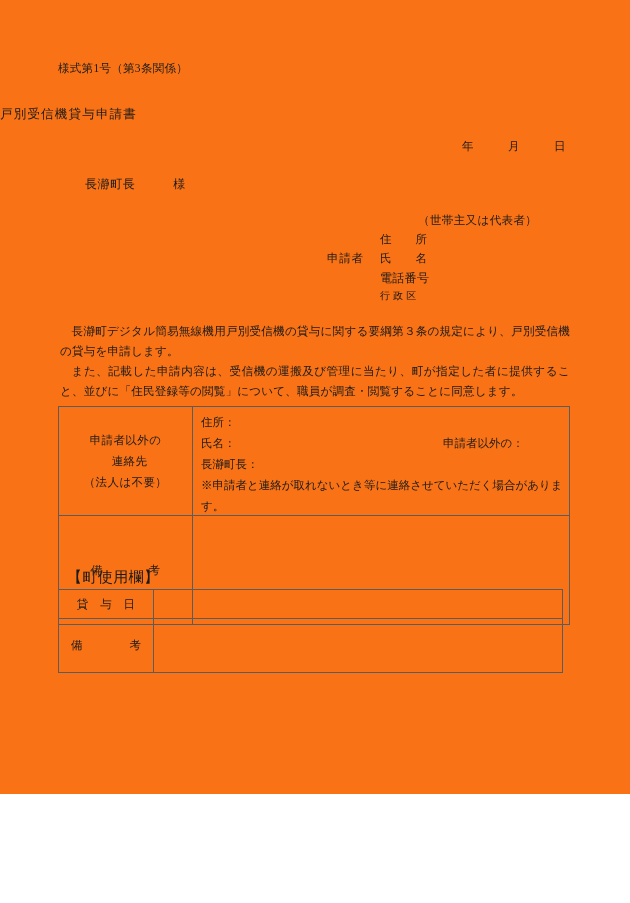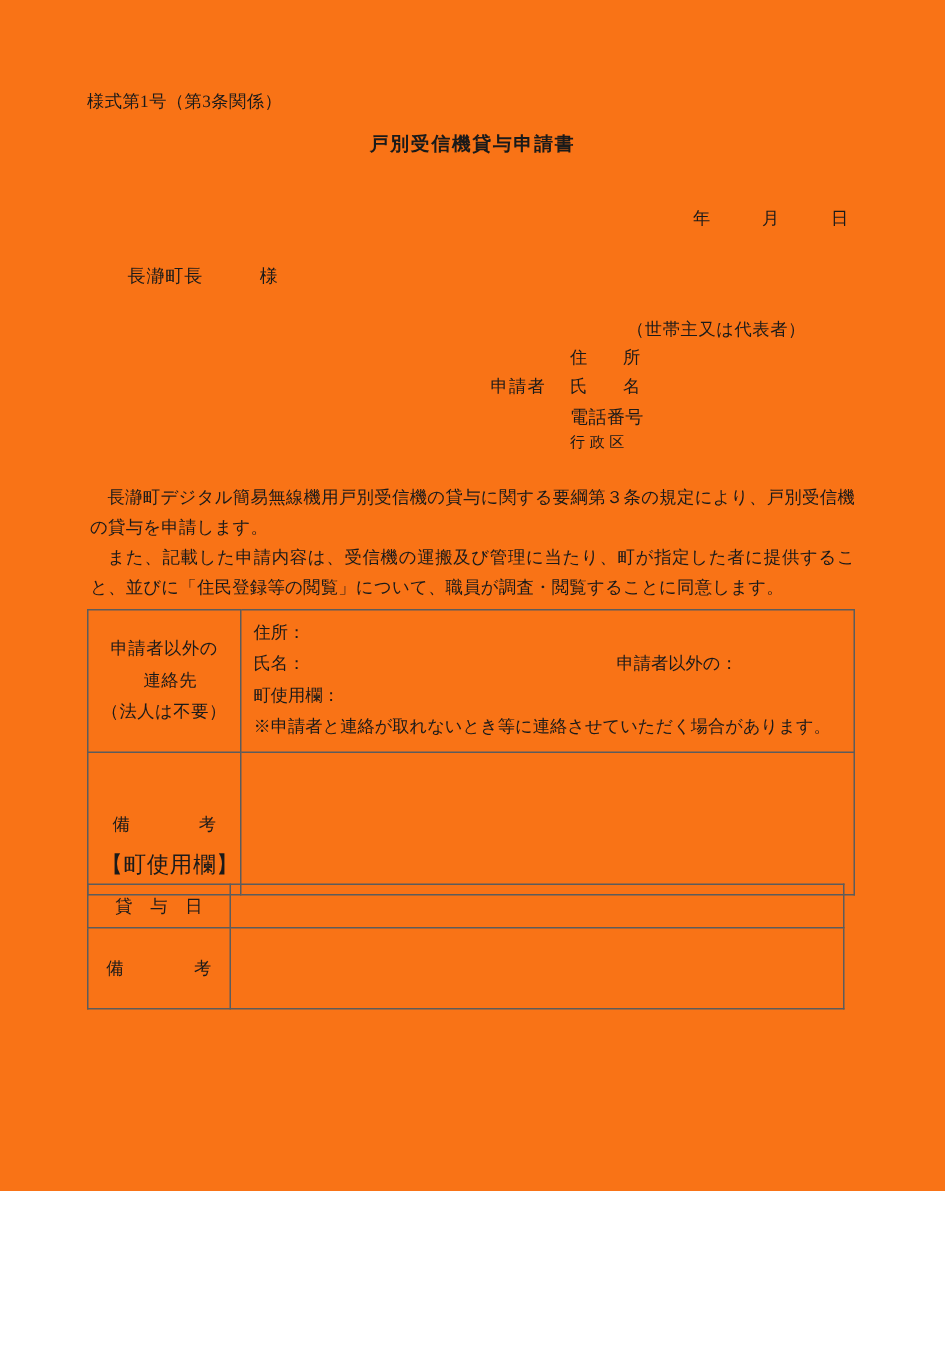--- a/index.html
+++ b/index.html
@@ -24,21 +24,21 @@
   
   .t {
     position: absolute;
     white-space: pre;
     font-size: 11.5px;
     line-height: 1.0;
     letter-spacing: 0.3px;
   }
 
   .form-no      { left: 58px;  top: 63px;  font-size: 11.5px; }
-  .doc-title    { left: 0;     top: 90px; width: 630px; text-align: center; font-size: 12.5px; letter-spacing: 1.2px; font-weight: bold; }
+  .doc-title    { left: 0;     top: 108px; width: 630px; font-size: 12.5px; letter-spacing: 1.2px; }
   .date-line    { left: 0;     top: 141px; width: 630px; text-align: left; font-size: 11.5px; padding-left: 462px; box-sizing: border-box; letter-spacing: 0; }
   .addressee    { left: 85px;  top: 178px; font-size: 12px; letter-spacing: 0.6px; }
 
   
   .applicant-note  { left: 418px; top: 215px; font-size: 11.5px; letter-spacing: 0.4px; }
   .applicant-label { left: 327px; top: 253px; font-size: 11.5px; letter-spacing: 0.8px; }
   .field-addr   { left: 380px; top: 234px; font-size: 11.5px; }
   .field-name   { left: 380px; top: 253px; font-size: 11.5px; }
   .field-tel    { left: 380px; top: 272px; font-size: 12px; }
   .field-dist   { left: 380px; top: 291px; font-size: 10px; }
@@ -71,30 +71,30 @@
   }
 
   #contact-table {
     left: 58px;
     top: 406px;
     width: 512px;
   }
   #contact-table .label-cell {
     width: 93px;
     text-align: center;
-    padding: 6px 4px;
+    padding: 6px 20px;
     line-height: 21px;
     letter-spacing: 0.4px;
   }
   #contact-table .label-cell .l1 { display: block; text-align: center; }
   #contact-table .label-cell .l2 { display: block; text-align: center; padding-left: 8px; }
   #contact-table .label-cell .l3 { display: block; text-align: center; }
 
   #contact-table .value-cell {
-    padding: 5px 0 5px 8px;
+    padding: 5px 0 19px 8px;
     line-height: 21px;
     height: 84px;
     vertical-align: top;
   }
   .cc-row { display: block; height: 21px; position: relative; }
   .cc-row .rel {
     position: absolute;
     left: 242px;
     top: 0;
   }
@@ -161,21 +161,21 @@
       </td>
       <td class="value-cell">
         <span class="cc-row">
           <span>住所：</span>
         </span>
         <span class="cc-row">
           <span>氏名：</span>
           <span class="rel">申請者以外の：</span>
         </span>
         <span class="cc-row">
-          <span>町使用欄：</span>
+          <span>長瀞町長：</span>
         </span>
         <span class="cc-row">
           <span>※申請者と連絡が取れないとき等に連絡させていただく場合があります。</span>
         </span>
       </td>
     </tr>
     <tr>
       <td class="remarks-label">備　　　　考</td>
       <td class="value-cell"></td>
     </tr>

